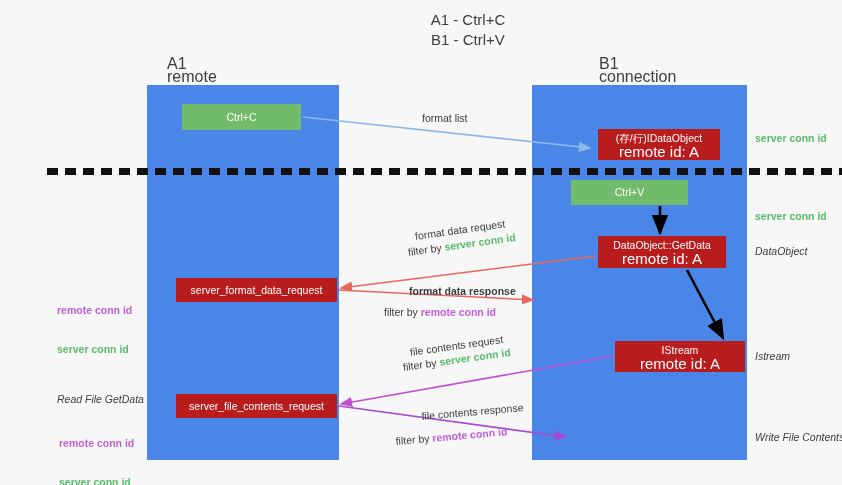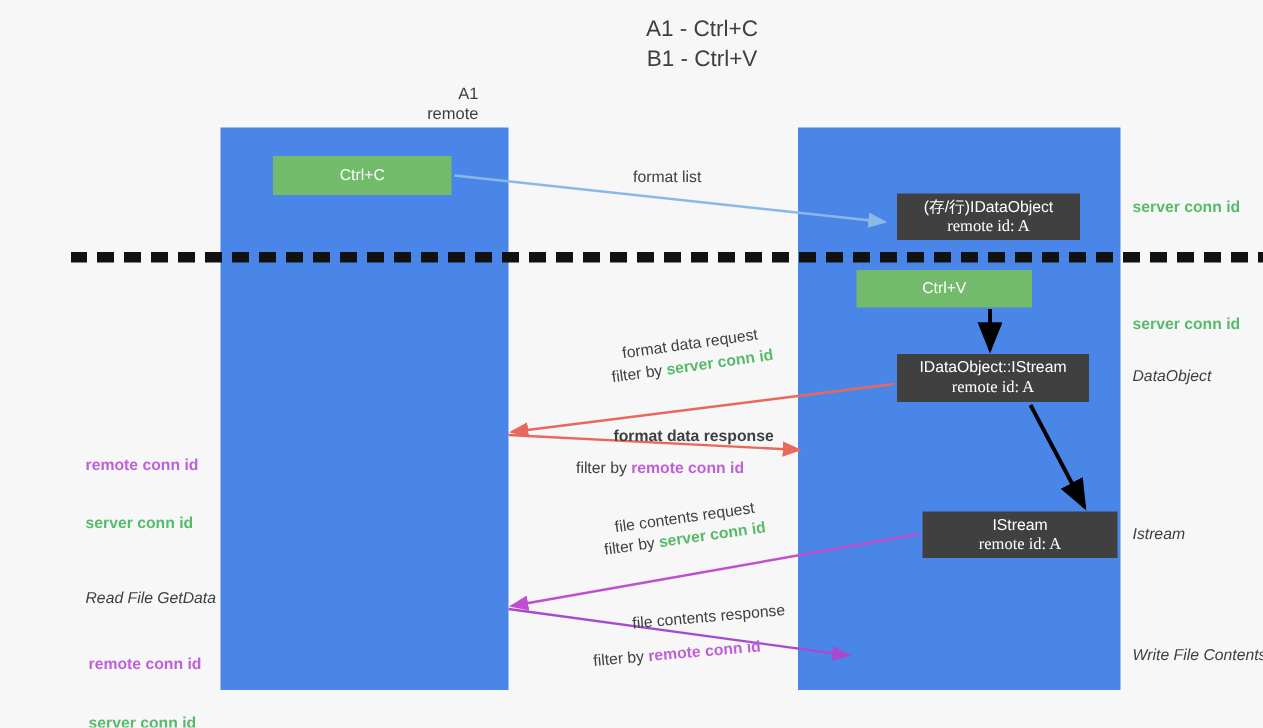--- a/index.html
+++ b/index.html
@@ -19,21 +19,21 @@
   #title{
     left:0;top:10px;width:842px;
     text-align:center;
     font-size:15px;line-height:20px;
     color:#3c4043;
     white-space:pre;
   }
 
   
   .col-head{
-    text-align:right;font-size:11px;line-height:13px;color:#3c4043;
+    text-align:left;font-size:16px;line-height:13px;color:#3c4043;
     white-space:pre;
   }
   #head-a1{left:120px;top:57px;width:152px;}
   #head-b1{left:552px;top:57px;width:152px;}
 
   
   .lane{background:#4a86e8;}
   #lane-a1{left:100px;top:85px;width:192px;height:375px;}
   #lane-b1{left:485px;top:85px;width:215px;height:375px;}
 
@@ -43,23 +43,23 @@
     background-image:repeating-linear-gradient(to right,#111 0 11px,transparent 11px 18px);
   }
 
   
   .node{
     box-sizing:border-box;
     display:flex;flex-direction:column;align-items:center;justify-content:center;
     color:#ffffff;font-size:10.5px;line-height:13px;text-align:right;
     white-space:pre;
   }
-  .node .l2{font-size:11px;line-height:13px;font-family:Liberation Serif, serif;}
+  .node .l2{font-size:15px;line-height:13px;}
   .green{background:#6aa84f;background:#72bb6a;}
-  .orange{background:#404040;}
+  .orange{background:#b91c1c;}
 
   #n-ctrlc{left:135px;top:104px;width:119px;height:26px;}
   #n-ctrlv{left:524px;top:180px;width:117px;height:25px;}
   #n-idataobject{left:551px;top:129px;width:122px;height:31px;}
   #n-getdata{left:551px;top:236px;width:128px;height:32px;}
   #n-istream{left:568px;top:341px;width:130px;height:31px;}
   #n-fdreq{left:129px;top:278px;width:161px;height:24px;}
   #n-fdres{left:489px;top:288px;width:157px;height:23px;}
   #n-fcreq{left:129px;top:394px;width:161px;height:24px;}
   #n-fcres{left:522px;top:425px;width:163px;height:24px;}
@@ -101,20 +101,22 @@
 </head>
 <body>
 
 <div id="stage">
 
   <div class="abs" id="title">A1 - Ctrl+C
 B1 - Ctrl+V</div>
 
   <div class="abs col-head" id="head-a1">A1
 remote</div>
+  <div class="abs col-head" id="head-b1">B1
+connection</div>
 
   <div class="abs lane" id="lane-a1"></div>
   <div class="abs lane" id="lane-b1"></div>
 
   <svg id="wires">
     <defs>
       <marker id="ah-blue" markerWidth="9" markerHeight="9" refX="7" refY="3.2" orient="auto">
         <path d="M0,0 L8,3.2 L0,6.4 z" fill="#8ab9e8"></path>
       </marker>
       <marker id="ah-red" markerWidth="9" markerHeight="9" refX="7" refY="3.2" orient="auto">
@@ -153,31 +155,37 @@
   <div class="abs node green" id="n-ctrlv">
     <span>Ctrl+V</span>
   </div>
 
   <div class="abs node orange" id="n-idataobject">
     <span>(存/行)IDataObject</span>
     <span class="l2">remote id: A</span>
   </div>
 
   <div class="abs node orange" id="n-getdata">
-    <span>IDataObject::IStream</span>
+    <span>DataObject::GetData</span>
     <span class="l2">remote id: A</span>
   </div>
 
   <div class="abs node orange" id="n-istream">
     <span>IStream</span>
     <span class="l2">remote id: A</span>
   </div>
 
-
-
+  <div class="abs node orange" id="n-fdreq">
+    <span>server_format_data_request</span>
+  </div>
+
+
+  <div class="abs node orange" id="n-fcreq">
+    <span>server_file_contents_request</span>
+  </div>
 
 
   <div class="abs" id="dashed"></div>
 
   <div class="elabel" id="e-formatlist">format list</div>
 
   <div class="elabel" id="e-fdreq">format data request</div>
   <div class="elabel" id="e-fdreq2">
     <span>filter by </span><b class="green-t">server conn id</b>
   </div>

